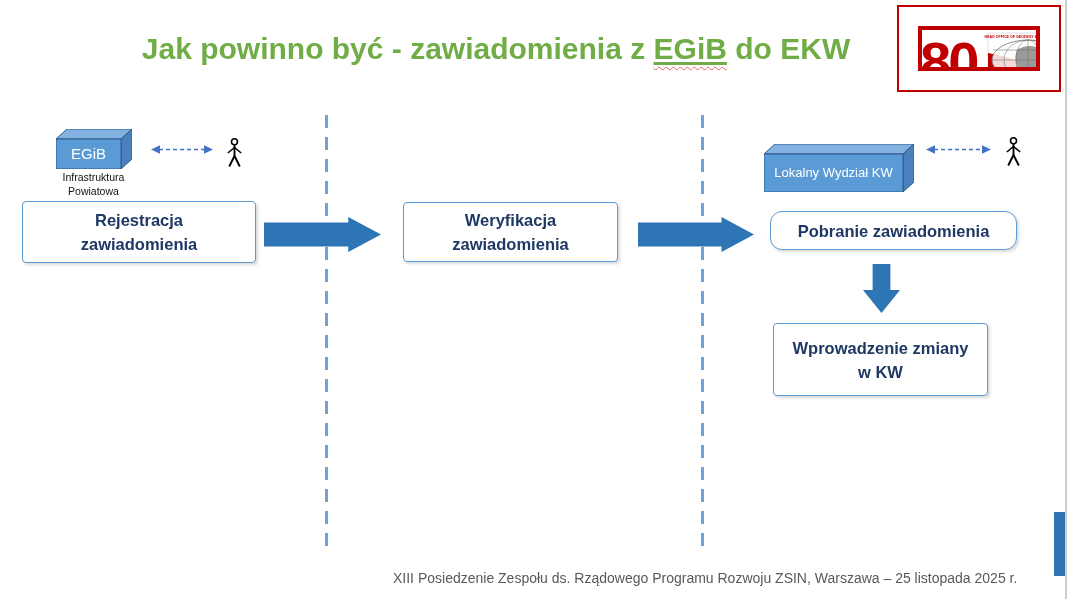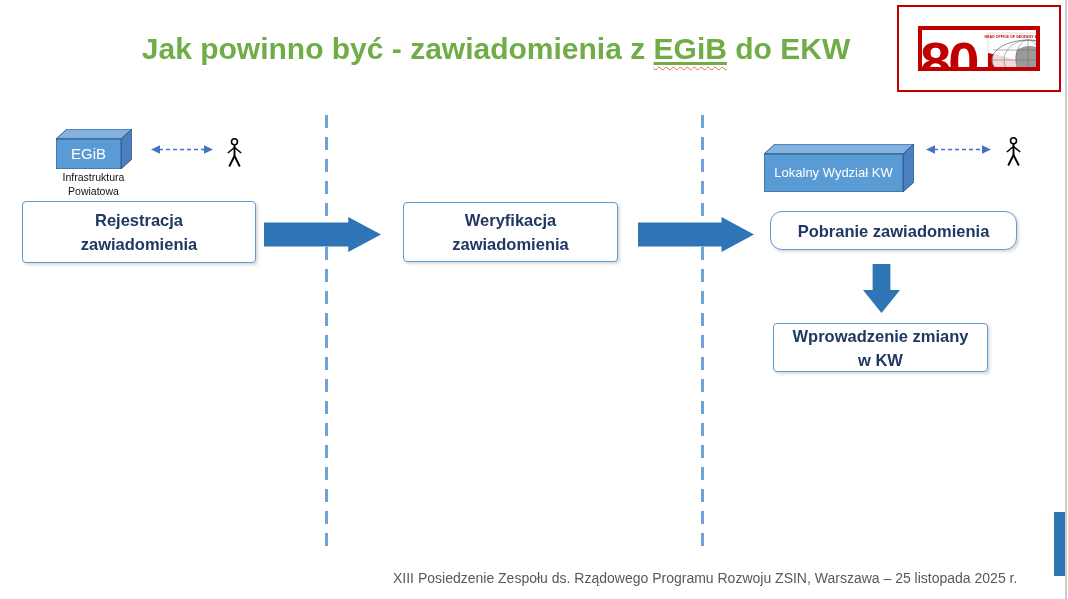--- a/index.html
+++ b/index.html
@@ -184,20 +184,20 @@
     <line x1="8.5" y1="9.5" x2="1.8" y2="15" stroke="#000" stroke-width="1.5"></line>
     <line x1="8.5" y1="9.5" x2="15.2" y2="15" stroke="#000" stroke-width="1.5"></line>
     <line x1="8.5" y1="18" x2="3.2" y2="28.5" stroke="#000" stroke-width="1.9"></line>
     <line x1="8.5" y1="18" x2="13.8" y2="28.5" stroke="#000" stroke-width="1.9"></line>
   </svg>
 
   <div class="step-box" style="left:770px;top:211px;width:247px;height:39px;border-radius:12px;">Pobranie zawiadomienia</div>
 
   <div class="arrow-down" style="left:863px;top:264px;width:37px;height:49px;"></div>
 
-  <div class="step-box" style="left:773px;top:323px;width:215px;height:49px;padding:0 12px;text-align:center;">Wprowadzenie zmiany w KW</div>
+  <div class="step-box" style="left:773px;top:323px;width:215px;height:73px;padding:0 12px;text-align:center;">Wprowadzenie zmiany w KW</div>
 
   <div class="footer-caption">XIII Posiedzenie Zespołu ds. Rządowego Programu Rozwoju ZSIN, Warszawa – 25 listopada 2025 r.</div>
 
   <div class="scroll-thumb"></div>
   <div class="window-edge"></div>
 
 </div>
 
 </body></html>

